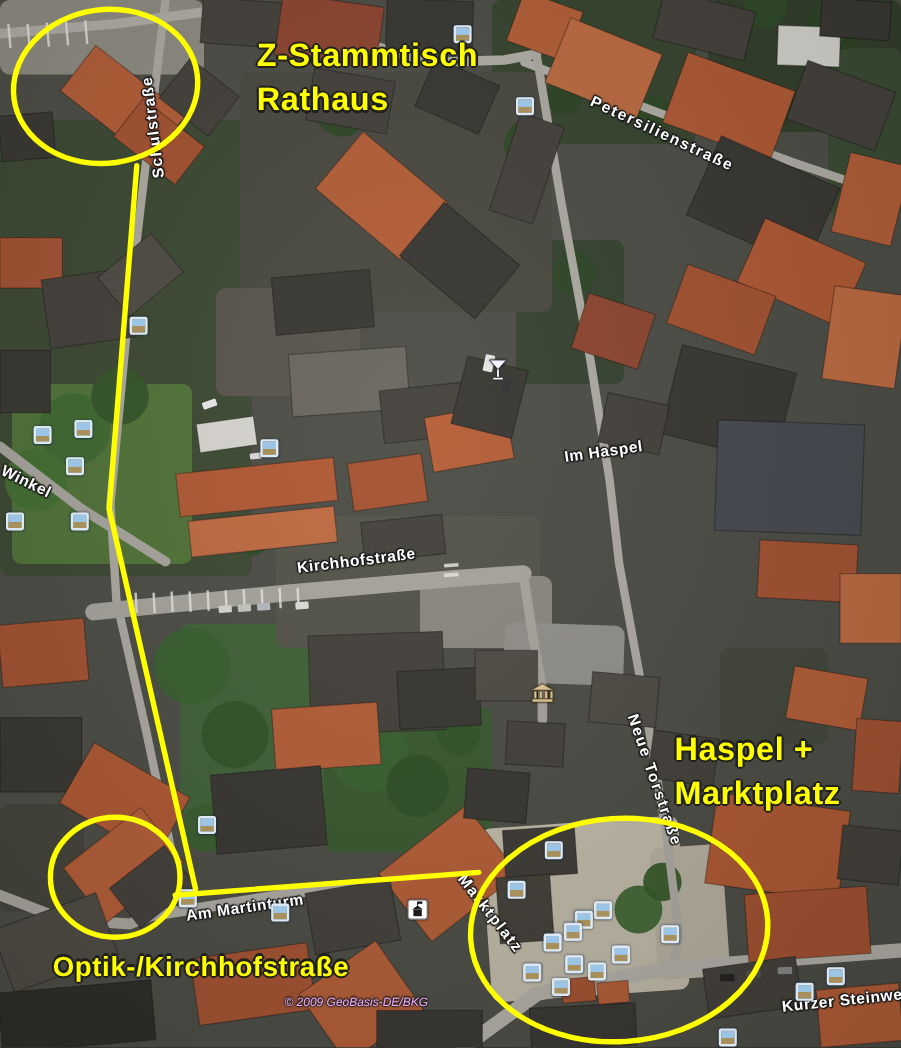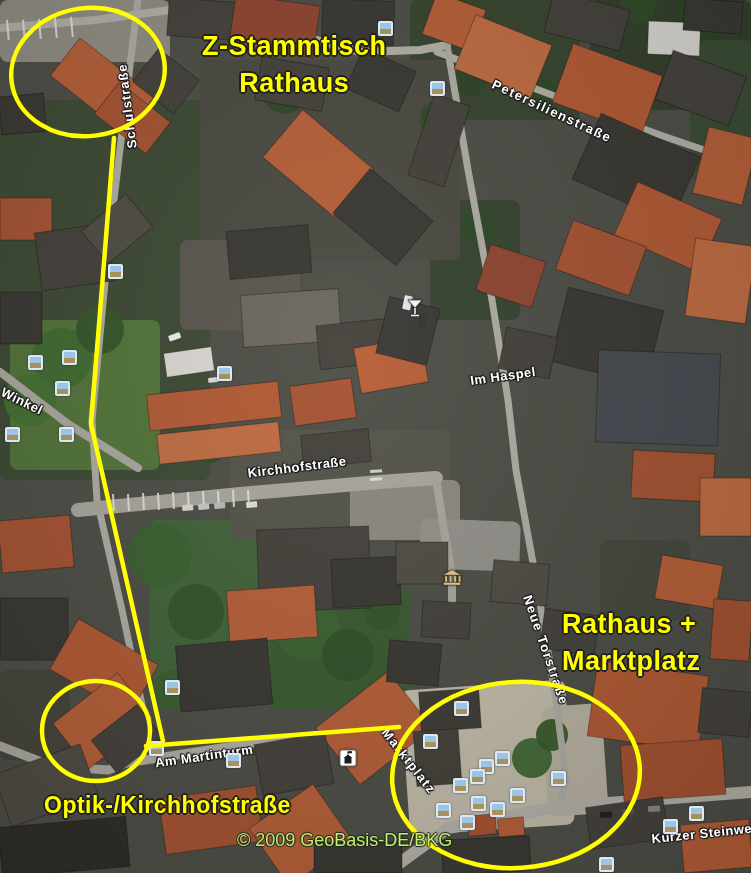--- a/index.html
+++ b/index.html
@@ -13,25 +13,25 @@
                 -1px -1px 1px #1a1a1a,1px 1px 1px #1a1a1a;}
   #icons{position:absolute;left:0;top:0;width:100%;height:100%;z-index:3;}
   .photo{position:absolute;width:11px;height:11px;border:2px solid #dce9f5;border-radius:2px;
     background:linear-gradient(#9cc4e4 55%,#a8905c 55%);box-shadow:0 0 2px rgba(20,40,60,.8);}
   .poi{position:absolute;filter:drop-shadow(0 0 1px rgba(0,0,0,.8));}
   #overlay{z-index:4;}
   .ann{position:absolute;z-index:5;color:var(--yellow,#ffff00);font-weight:bold;font-size:27px;
     line-height:37px;white-space:nowrap;letter-spacing:.5px;
     text-shadow:-2px 0 0 #20201c,2px 0 0 #20201c,0 -2px 0 #20201c,0 2px 0 #20201c,
                 -1px -1px 0 #20201c,1px 1px 0 #20201c,-1px 1px 0 #20201c,1px -1px 0 #20201c;}
-  #ann-stammtisch{left:202px;top:28px;text-align:center;}
+  #ann-stammtisch{left:214px;top:28px;}
   #ann-rathaus{left:562px;top:606px;}
   #ann-optik{left:44px;top:787px;font-size:23px;}
-  #copyright{position:absolute;left:237px;top:830px;z-index:6;color:#bef264;font-size:18px;
-    text-shadow:-1px 0 1px #222,1px 0 1px #222,0 -1px 1px #222,0 1px 1px #222;}
+  #copyright{position:absolute;left:237px;top:830px;z-index:6;color:#f0abfc;font-size:10px;
+    text-shadow:-1px 0 1px #222,1px 0 1px #222,0 -1px 1px #222,0 1px 1px #222;font-style:italic;}
   #vignette{position:absolute;left:0;top:0;width:100%;height:100%;z-index:1;pointer-events:none;
     background:radial-gradient(ellipse at 45% 40%,rgba(255,255,255,0.04),rgba(0,0,0,0.16));}
 </style>
 </head>
 <body>
 
 <div id="map">
   <svg id="base" width="751" height="873">
       <rect x="0" y="0" width="751" height="873" fill="#4d4e46"></rect>
       <rect x="0" y="100" width="210" height="380" fill="#3d4a33" rx="8" transform="rotate(0 105 290)"></rect>
@@ -258,19 +258,19 @@
       <ellipse cx="516" cy="775" rx="124" ry="93" fill="none" stroke="#ffff00" stroke-width="4.5" transform="rotate(-4 516 775)"></ellipse>
       <polyline points="114,138 91,424 163,741" fill="none" stroke="#ffff00" stroke-width="4.5" stroke-linecap="round" stroke-linejoin="round"></polyline>
       <polyline points="146,746 399,727" fill="none" stroke="#ffff00" stroke-width="4.5" stroke-linecap="round" stroke-linejoin="round"></polyline>
     </svg>
 
   <div class="ann" id="ann-stammtisch">
     <div>Z-Stammtisch</div>
     <div>Rathaus</div>
   </div>
   <div class="ann" id="ann-rathaus">
-    <div>Rathaus +</div>
+    <div>Haspel +</div>
     <div>Marktplatz</div>
   </div>
   <div class="ann" id="ann-optik">Optik-/Kirchhofstraße</div>
 
   <div id="copyright">© 2009 GeoBasis-DE/BKG</div>
 </div>
 
 </body></html>

